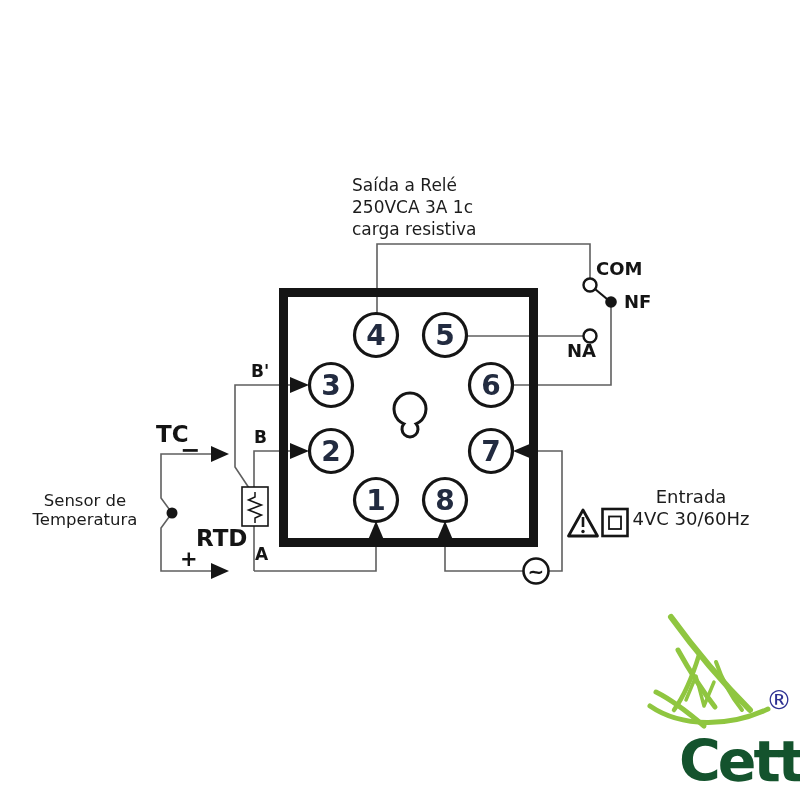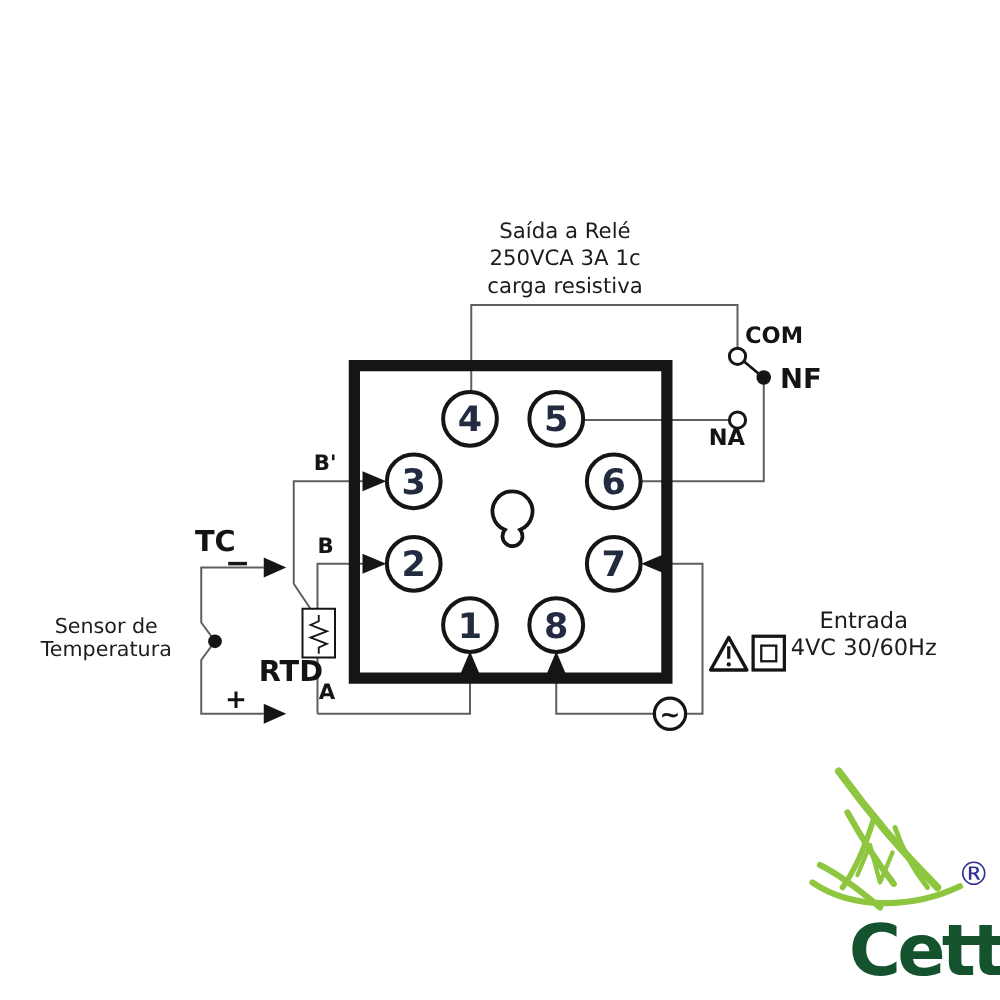--- a/index.html
+++ b/index.html
@@ -2,32 +2,32 @@
 <html><head>
 <meta charset="utf-8">
 <style>
   html,body{margin:0;padding:0;background:#ffffff;width:800px;height:800px;overflow:hidden;
     font-family:"DejaVu Sans","Liberation Sans",sans-serif;}
   .stage{position:relative;width:800px;height:800px;background:#fff;}
   .abs{position:absolute;}
   .lbl{color:#141414;white-space:nowrap;}
   .bold{font-weight:bold;}
   #page-title{left:0;right:0;top:5px;text-align:center;font-size:46px;color:#3d3d3d;letter-spacing:0.5px;}
-  #relay-block{left:352px;top:174px;width:200px;text-align:center;font-size:17px;line-height:22px;color:#1c1c1c;}
+  #relay-block{left:352px;top:174px;width:200px;font-size:17px;line-height:22px;color:#1c1c1c;}
   #sensor-name{left:10px;top:491px;width:150px;text-align:center;font-size:16.5px;line-height:19px;color:#1c1c1c;}
   #entrada-block{left:630px;top:486px;width:122px;text-align:center;font-size:18px;line-height:21.5px;color:#1c1c1c;}
   .term{font-size:17px;}
   #lbl-com{left:596px;top:258px;font-size:18px;}
-  #lbl-nf{left:624px;top:291px;font-size:22px;}
+  #lbl-nf{left:624px;top:291px;font-size:18px;}
   #lbl-na{left:567px;top:340px;font-size:18px;}
   #lbl-bp{left:251px;top:361px;}
   #lbl-b{left:254px;top:427px;}
   #lbl-a{left:255px;top:544px;}
   #lbl-tc{left:156px;top:421px;font-size:23px;}
-  #lbl-rtd{left:196px;top:525px;font-size:23px;margin-left:11px;}
+  #lbl-rtd{left:196px;top:525px;font-size:23px;}
   #lbl-minus{left:180px;top:438px;font-size:24px;line-height:24px;}
   #lbl-plus{left:180px;top:549px;font-size:21px;line-height:21px;}
   #logo-brand{left:656px;top:731px;font-size:57px;font-weight:bold;letter-spacing:-3px;line-height:60px;}
   #logo-reg{left:766px;top:687px;font-size:26px;line-height:26px;}
   svg{position:absolute;left:0;top:0;}
   .wire{fill:none;stroke:#5f5f5f;stroke-width:1.6px;}
   .blk{stroke:#151515;}
   .pin-num{font-family:"DejaVu Sans","Liberation Sans",sans-serif;font-size:28px;font-weight:bold;
     fill:#222b40;text-anchor:middle;}
   .scribble{fill:none;stroke-linecap:round;stroke-linejoin:round;}

